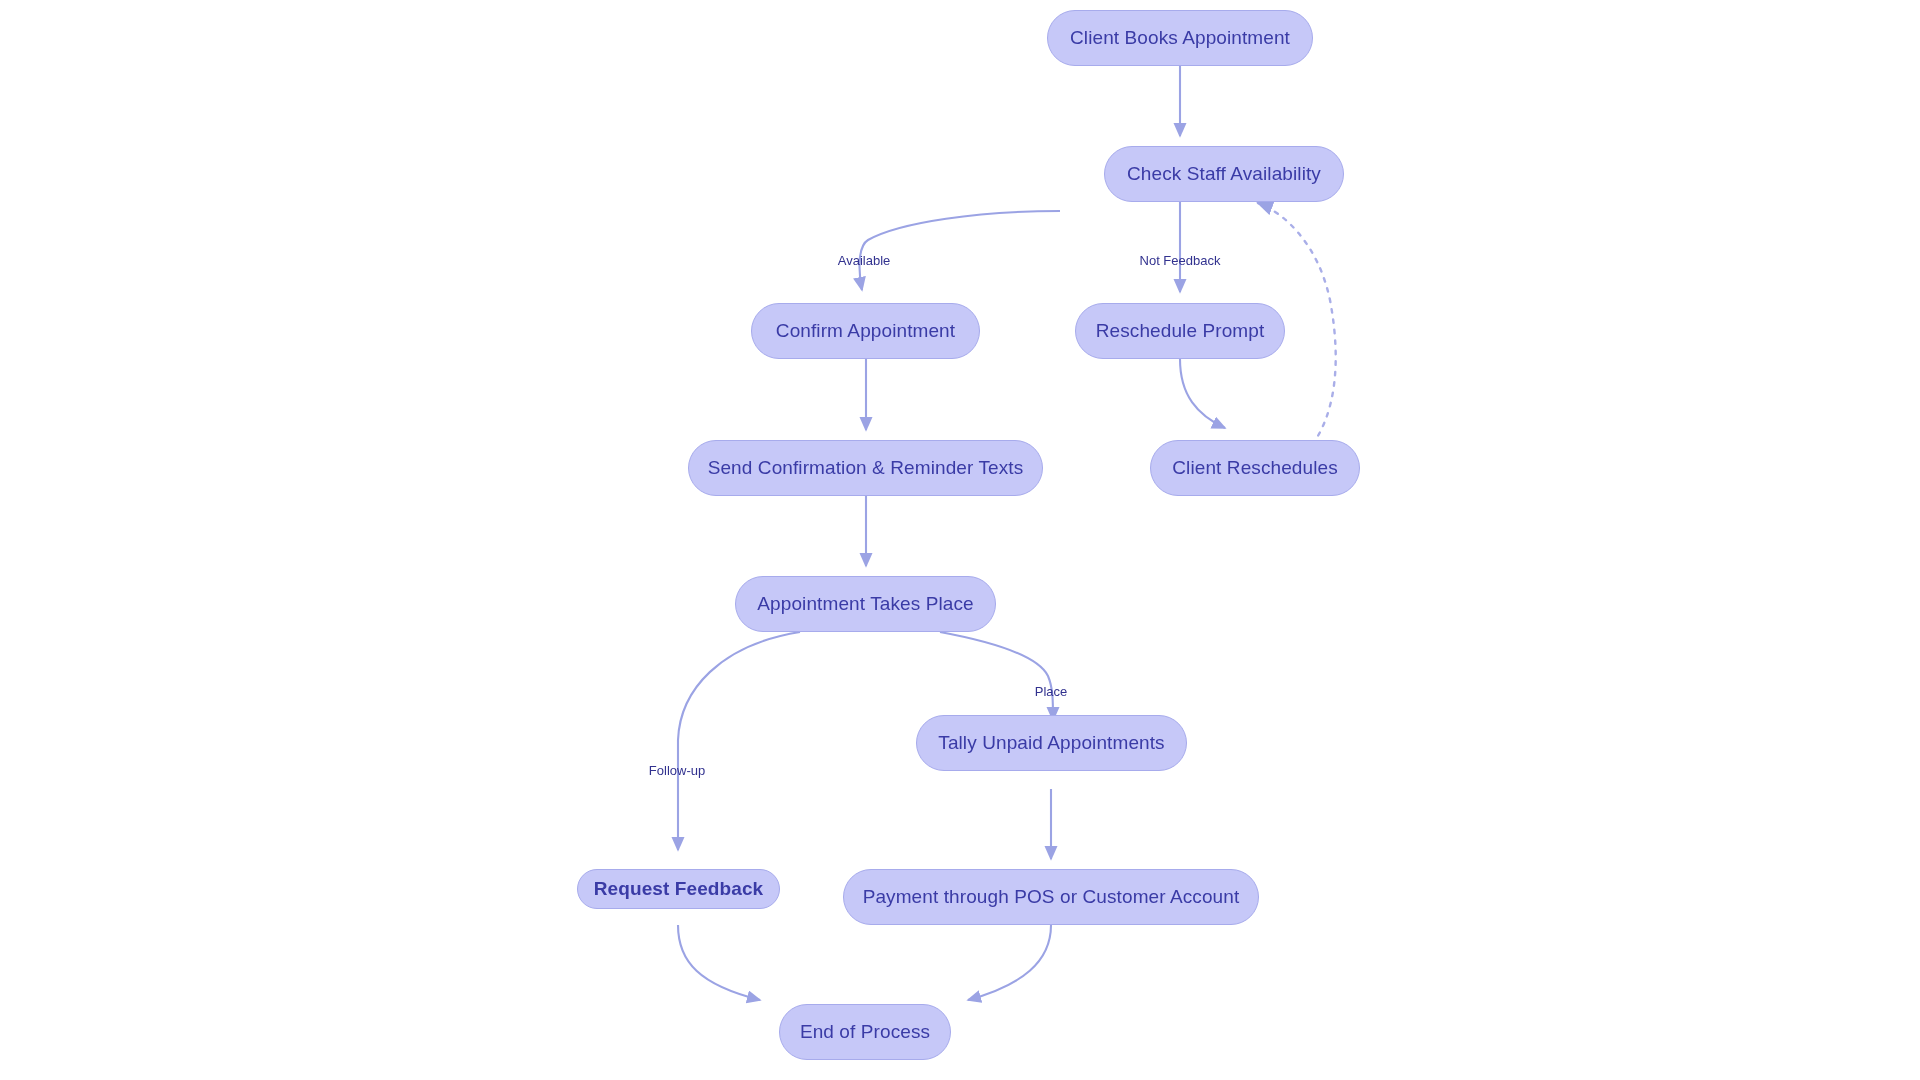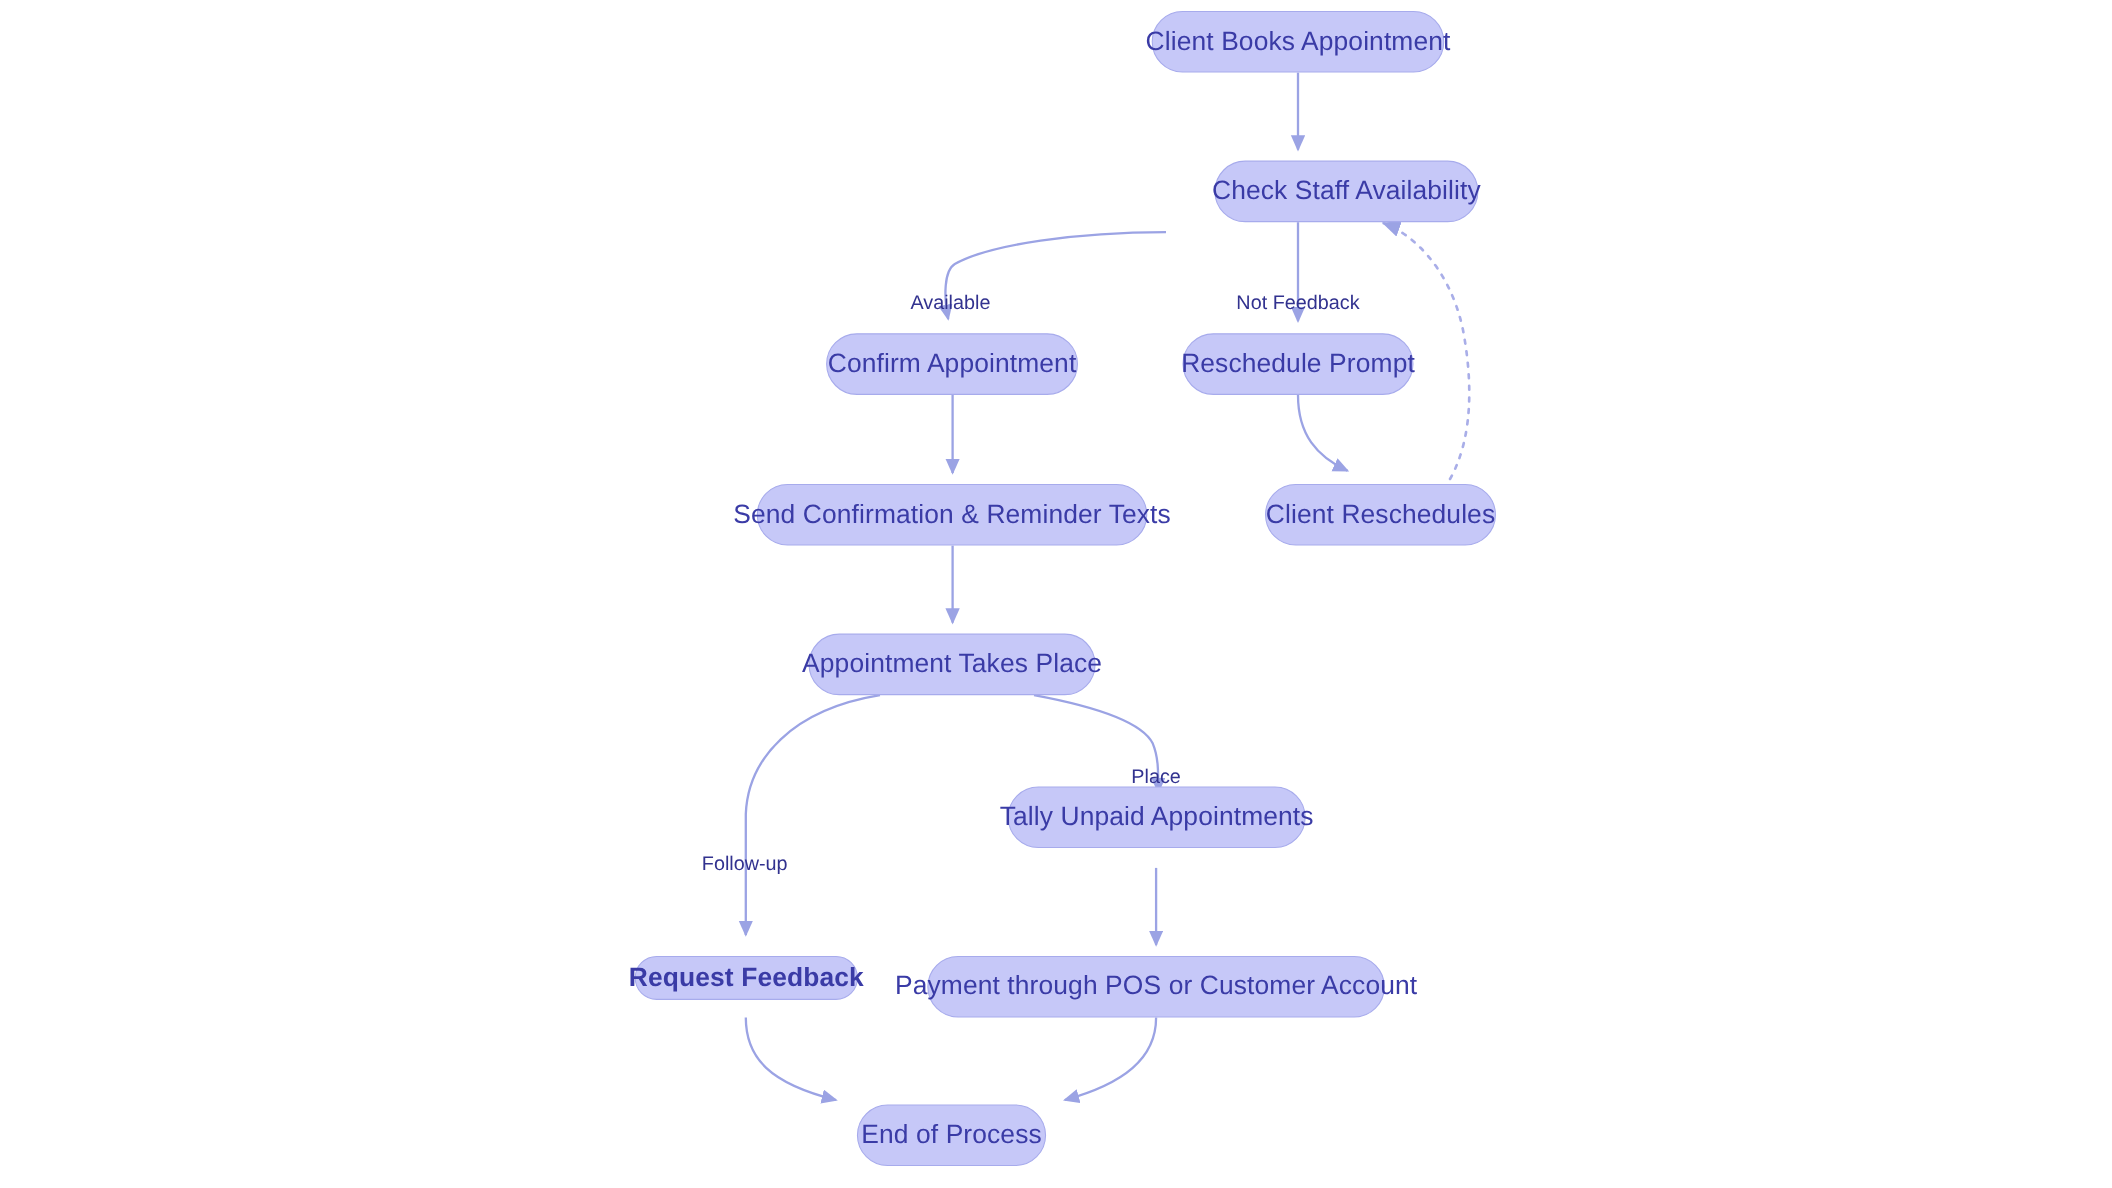--- a/index.html
+++ b/index.html
@@ -28,36 +28,35 @@
     position: absolute;
     box-sizing: border-box;
     display: flex;
     align-items: center;
     justify-content: center;
     background: #c6c8f8;
     border: 1.2px solid #a7abec;
     border-radius: 999px;
     color: #3a3ba6;
     font-family: "Liberation Sans", sans-serif;
-    font-size: 24px;
+    font-size: 19px;
     font-weight: 400;
     letter-spacing: 0.1px;
     white-space: nowrap;
     user-select: none;
   }
   .edge-label {
     position: absolute;
     color: #32328f;
     font-family: "Liberation Sans", sans-serif;
-    font-size: 18px;
+    font-size: 13px;
     white-space: nowrap;
     background: transparent;
     user-select: none;
     transform: translate(-50%, -50%);
-    margin-top: 15px;
   }
 </style>
 </head>
 <body>
 
 <div id="flowchart-root">
 
   <svg id="edge-layer" viewBox="0 0 1920 1080" xmlns="http://www.w3.org/2000/svg">
     <defs>
       <marker id="arrowhead" markerWidth="9" markerHeight="9" refX="6.2" refY="3.1" orient="auto" markerUnits="strokeWidth">

